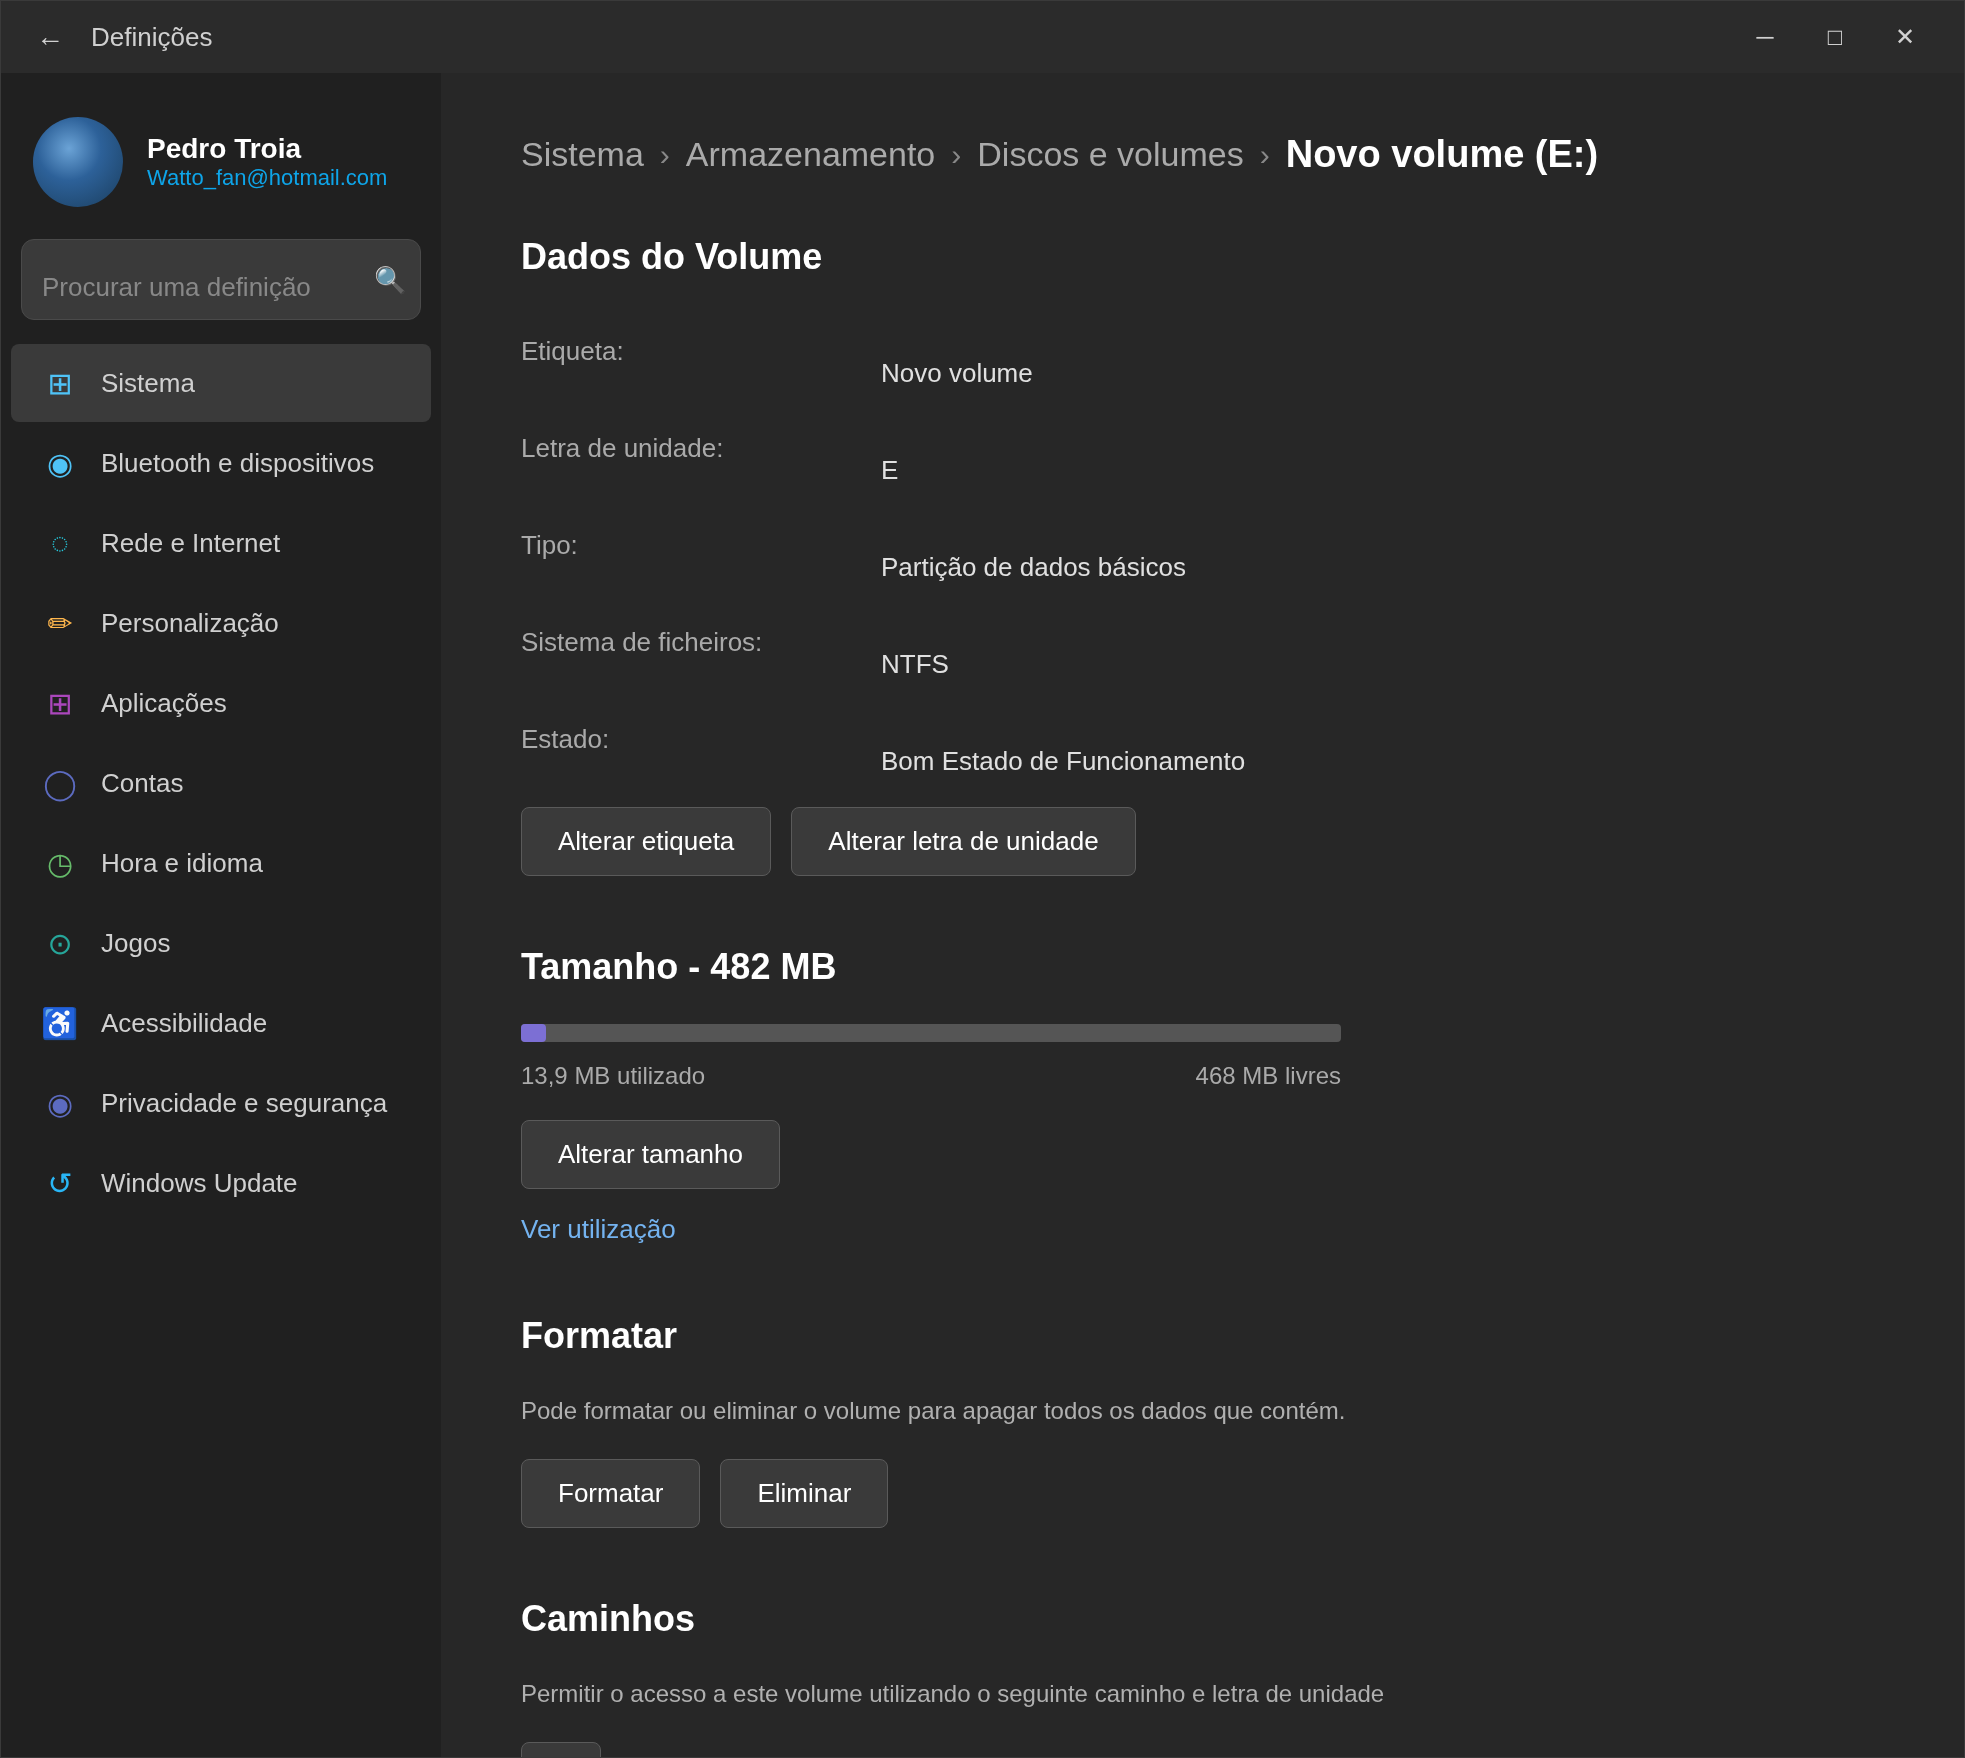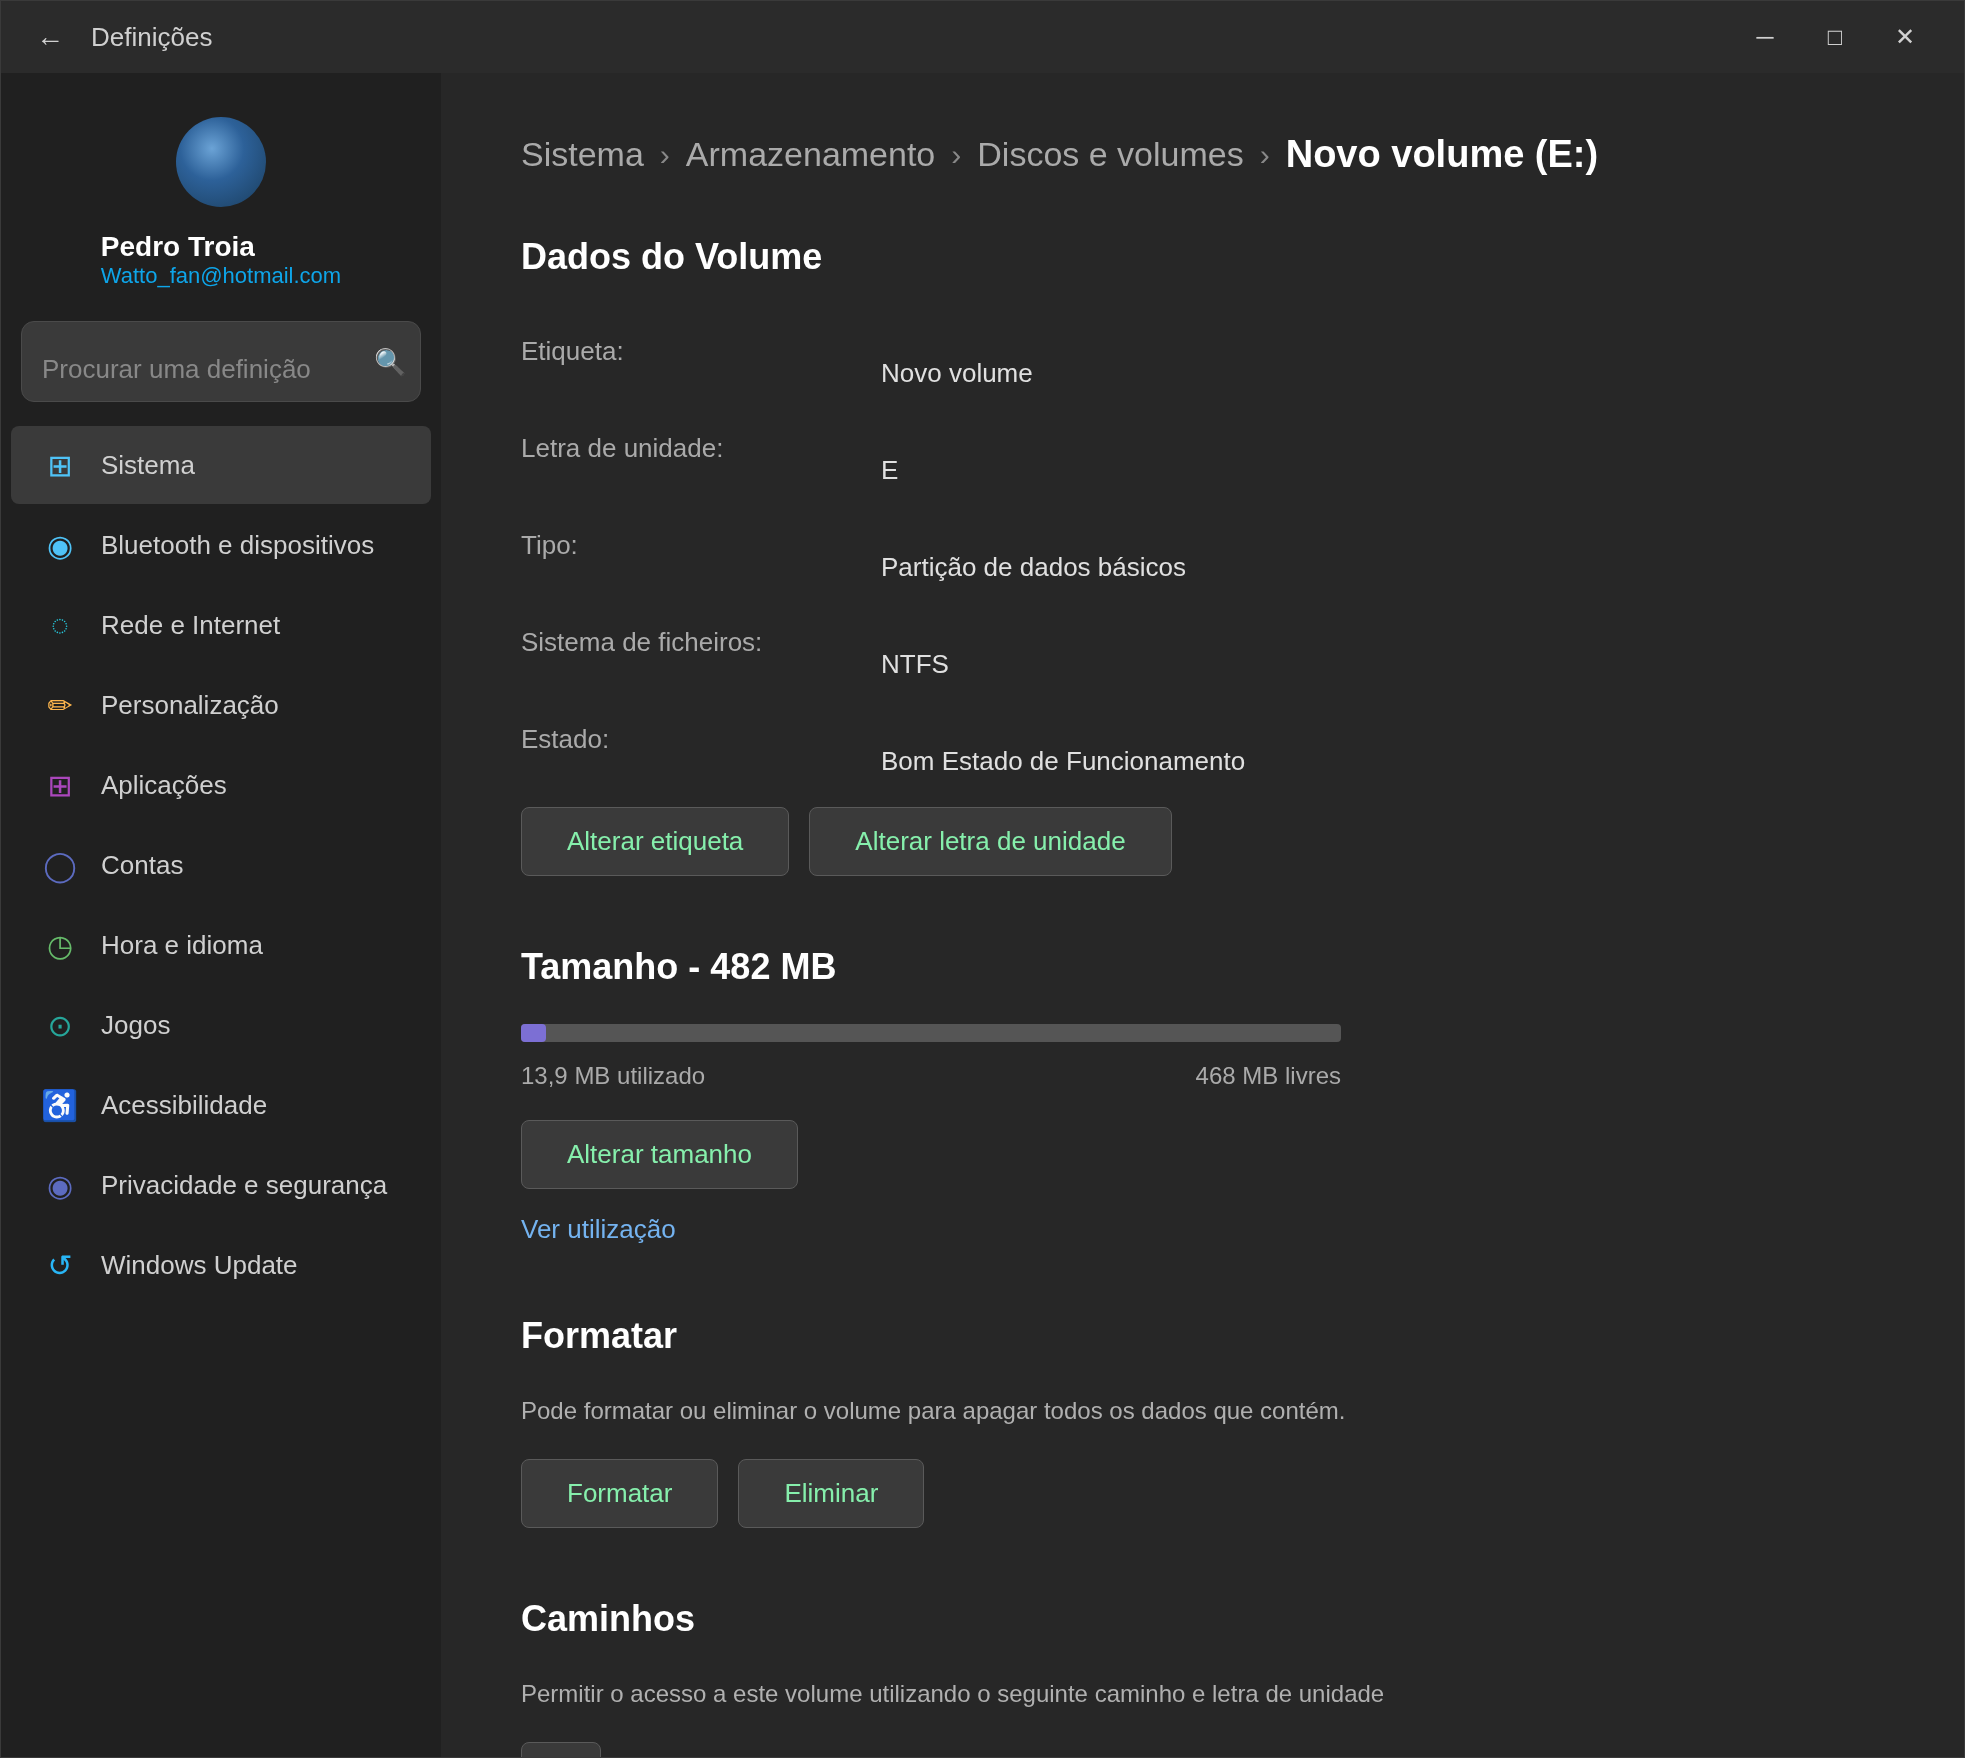--- a/index.html
+++ b/index.html
@@ -77,21 +77,20 @@
       background: #202020;
       flex-shrink: 0;
       padding: 24px 0;
       overflow-y: auto;
     }
     .profile-section {
       display: flex;
       align-items: center;
       gap: 24px;
       padding: 20px 32px 32px 32px;
-      flex-direction: column;
     }
     .avatar {
       width: 90px;
       height: 90px;
       border-radius: 50%;
       background: linear-gradient(135deg, #3a6ea5, #5ba3d0, #8bbce0);
       flex-shrink: 0;
       overflow: hidden;
       display: flex;
       align-items: center;
@@ -218,23 +217,23 @@
     .btn-group {
       display: flex;
       gap: 20px;
       margin-top: 30px;
       flex-wrap: wrap;
     }
     .btn {
       background: #3a3a3a;
       border: 1px solid #5a5a5a;
       border-radius: 8px;
-      color: #86efac;
-      font-size: 26px;
-      padding: 18px 45px;
+      color: #ffffff;
+      font-size: 26px;
+      padding: 18px 36px;
       cursor: pointer;
     }
     .storage-bar-container {
       height: 18px;
       background: #555;
       border-radius: 4px;
       margin-bottom: 20px;
       width: 100%;
       max-width: 820px;
     }

